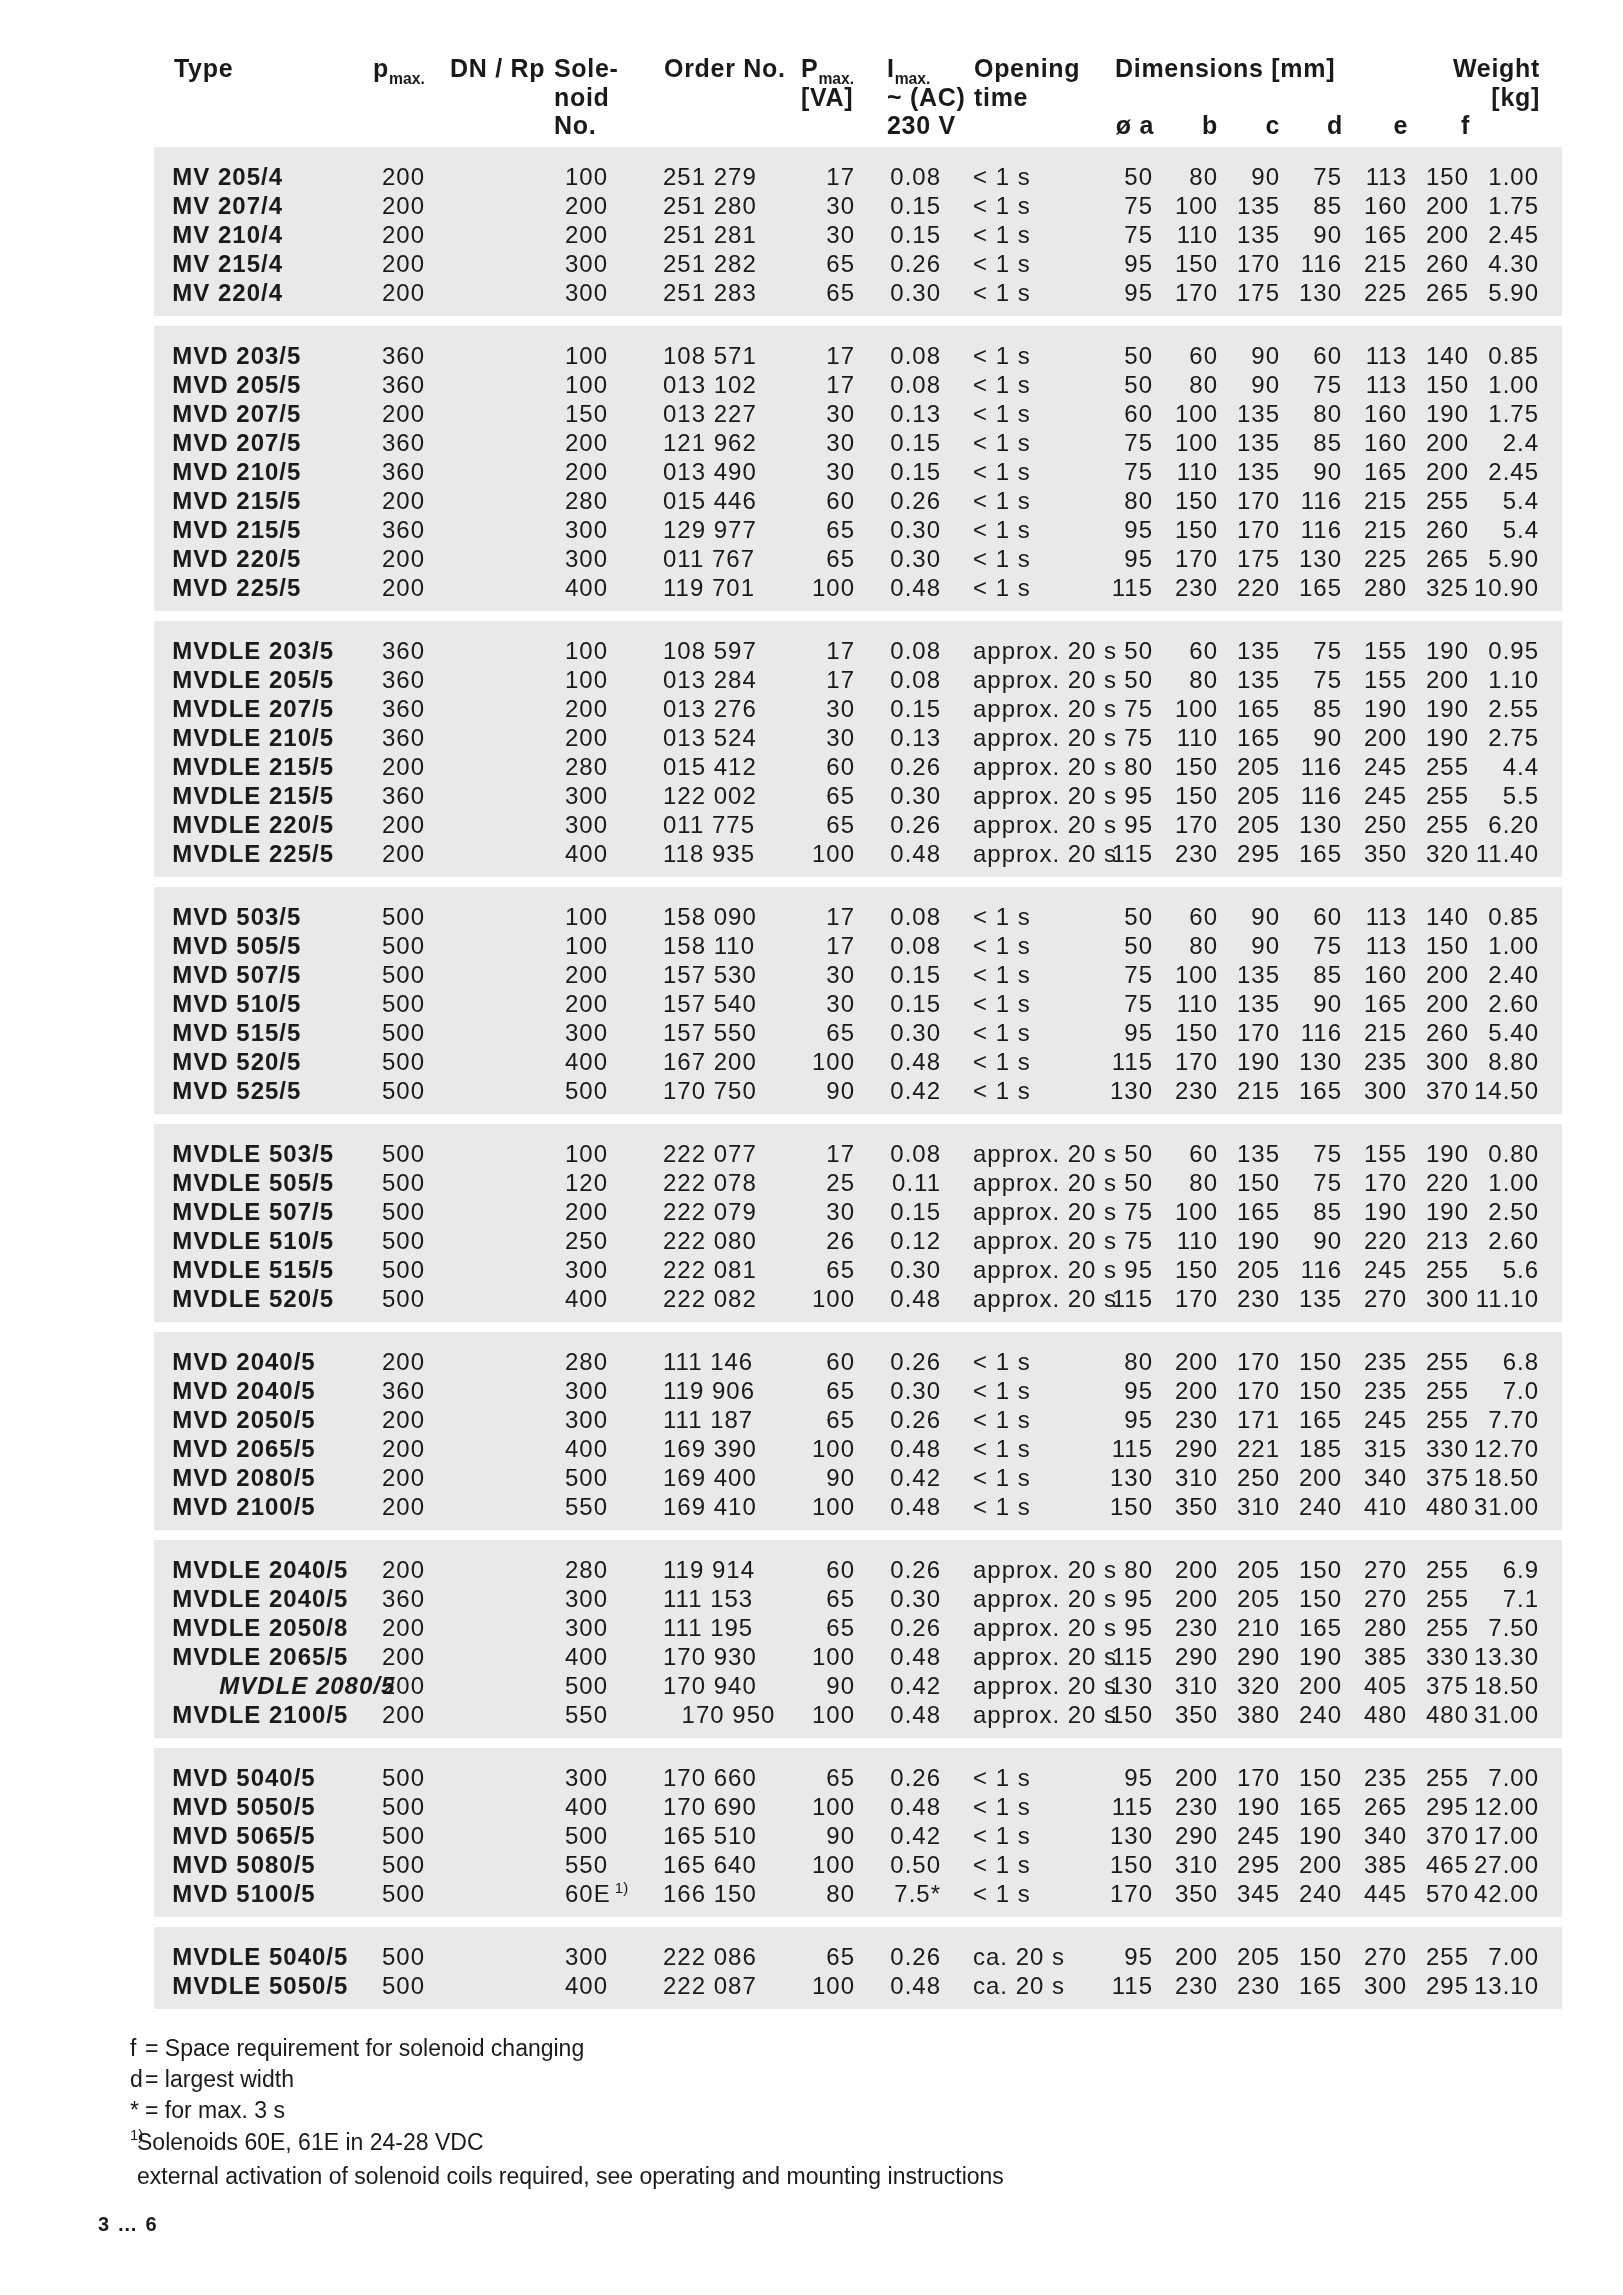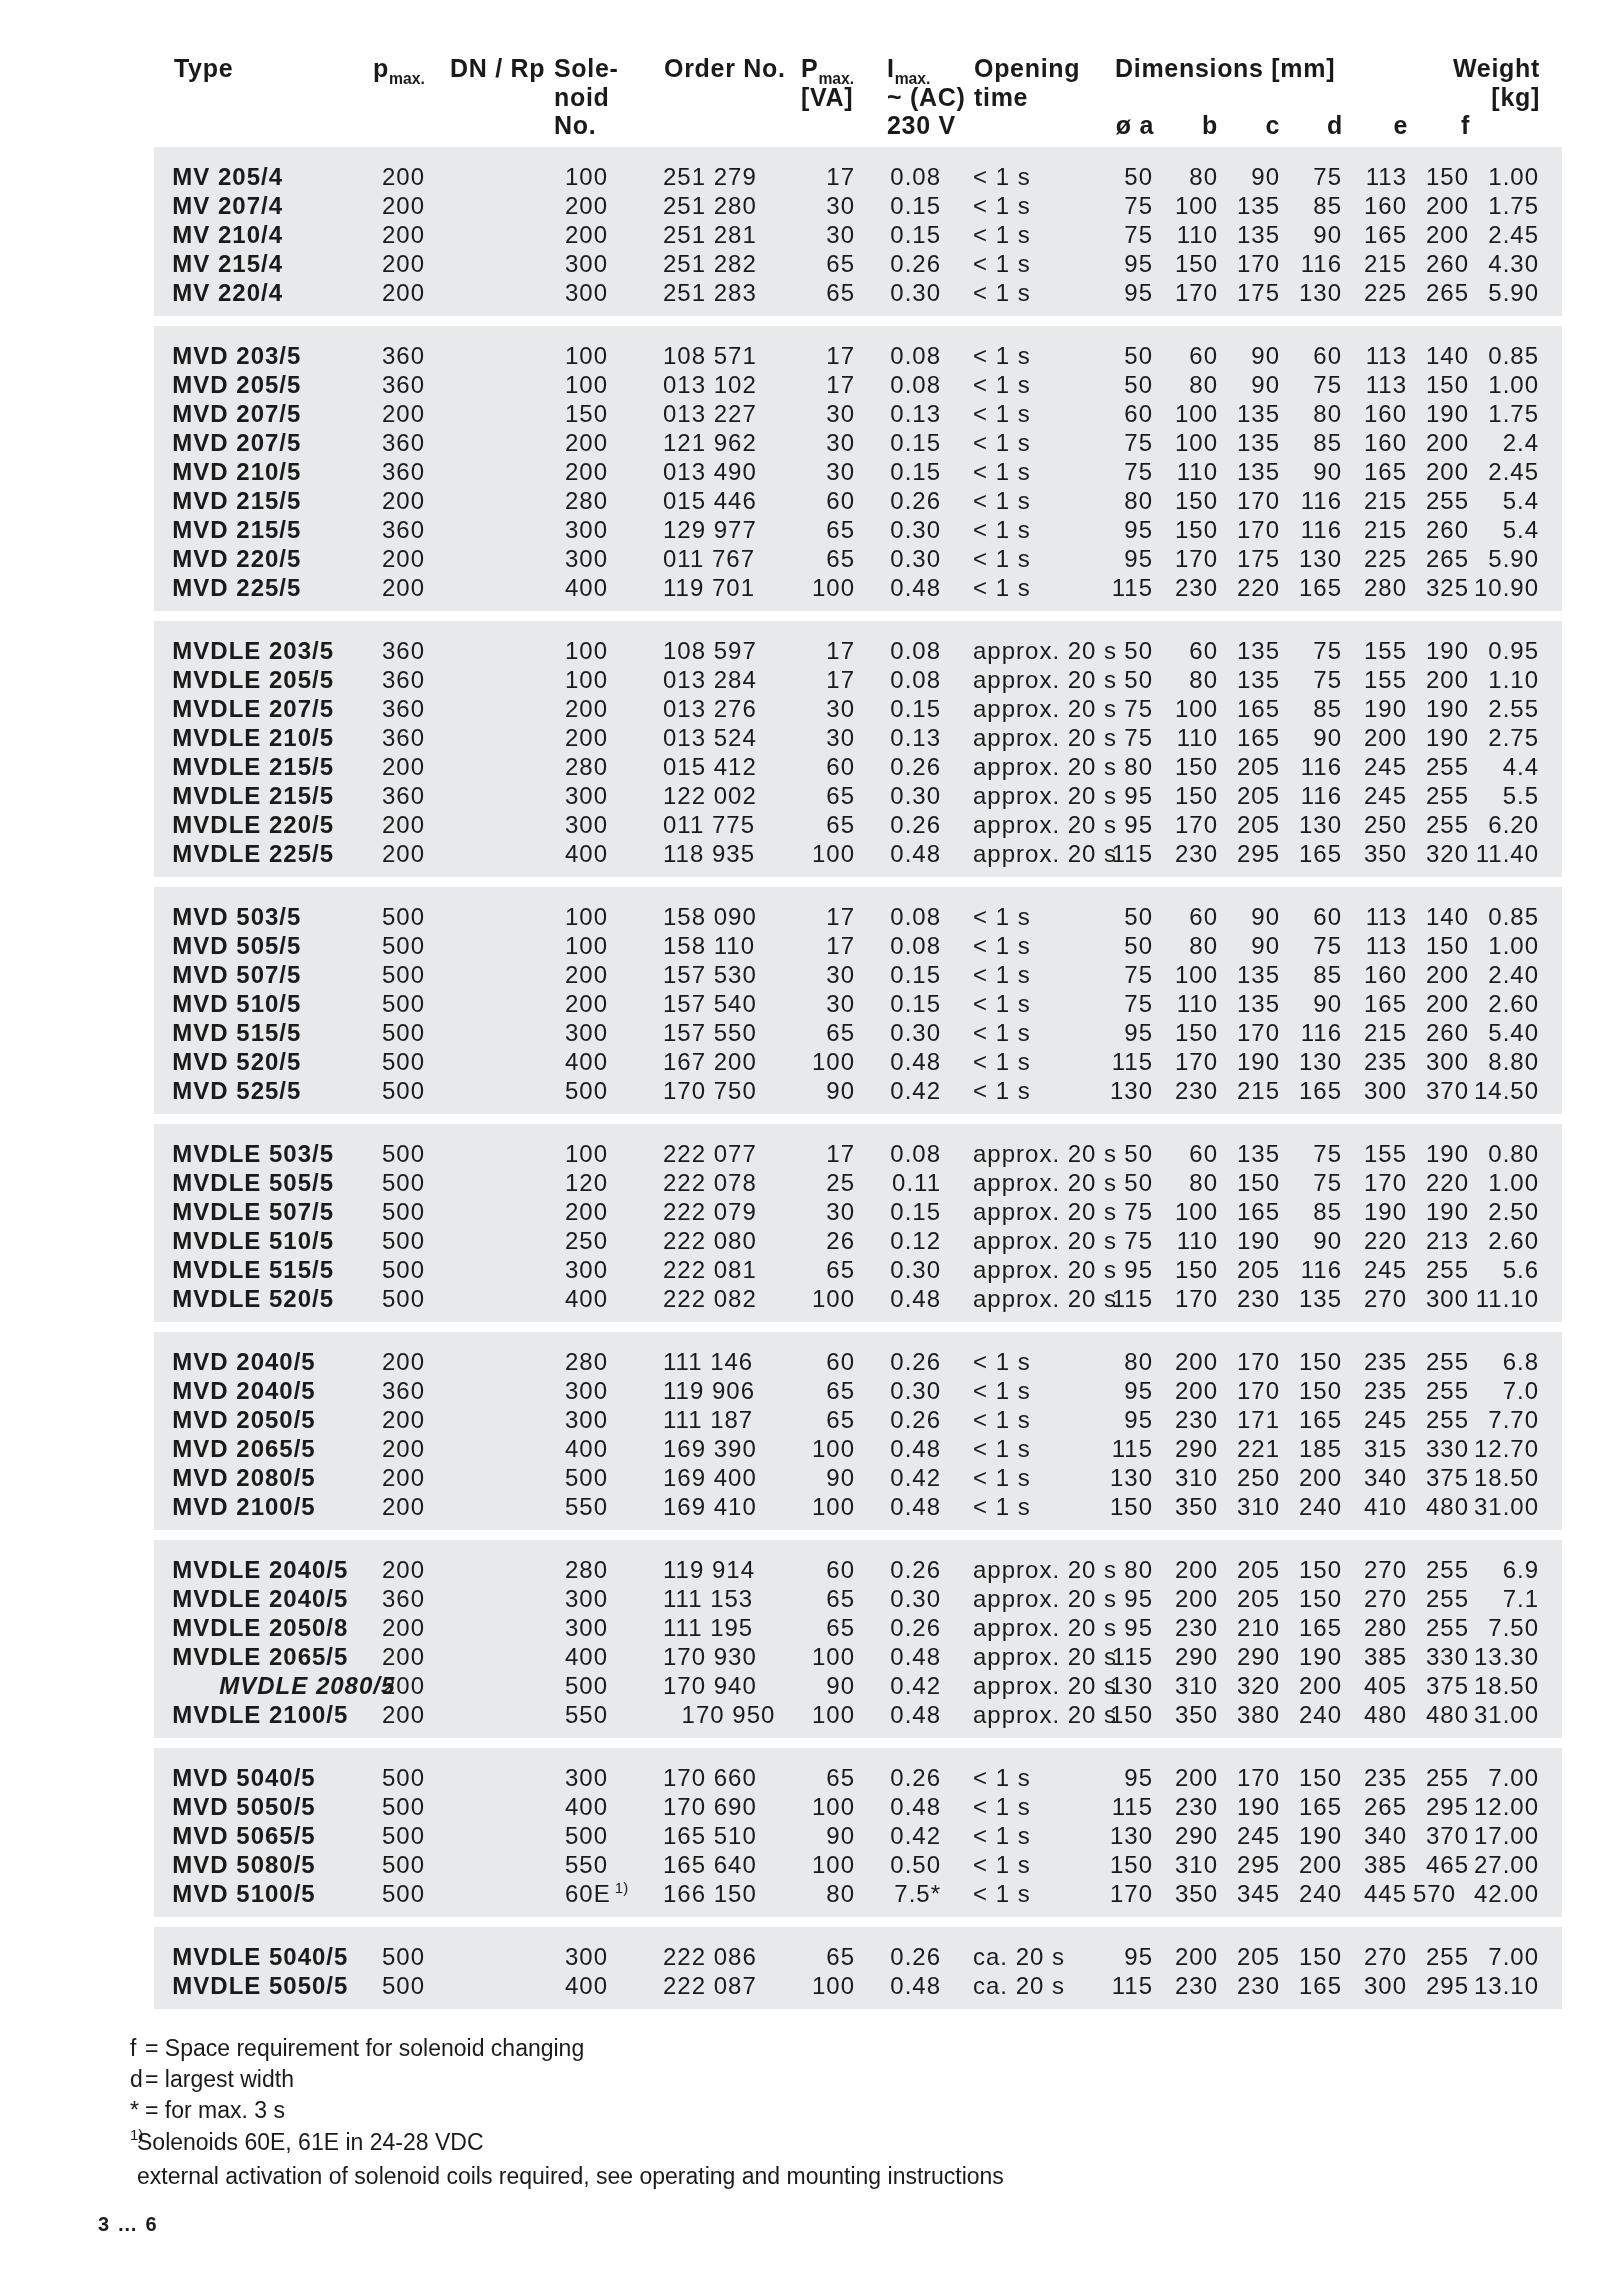--- a/index.html
+++ b/index.html
@@ -959,21 +959,21 @@
         <span class="cell" style="left: 411px; width: 105px; text-align: left;">60E<sup> 1)</sup></span>
         <span class="cell" style="left: 509px; width: 131px; text-align: left;">166 150</span>
         <span class="cell" style="left: 619px; width: 82px; text-align: right;">80</span>
         <span class="cell" style="left: 711px; width: 76px; text-align: right;">7.5*</span>
         <span class="cell" style="left: 819px; width: 164px; text-align: left;">&lt; 1 s</span>
         <span class="cell" style="left: 916px; width: 83px; text-align: right;">170</span>
         <span class="cell" style="left: 1006px; width: 58px; text-align: right;">350</span>
         <span class="cell" style="left: 1070px; width: 56px; text-align: right;">345</span>
         <span class="cell" style="left: 1132px; width: 56px; text-align: right;">240</span>
         <span class="cell" style="left: 1195px; width: 58px; text-align: right;">445</span>
-        <span class="cell" style="left: 1259px; width: 56px; text-align: left;">570</span>
+        <span class="cell" style="left: 1259px; width: 56px; text-align: right;">570</span>
         <span class="cell" style="left: 1314px; width: 71px; text-align: right;">42.00</span>
       </div>
     </div>
     <div class="block">
       <div class="row">
         <span class="cell bold" style="left: 18.3px; width: 223px; text-align: left;">MVDLE 5040/5</span>
         <span class="cell" style="left: 211px; width: 60px; text-align: right;">500</span>
         <span class="cell" style="left: 296px; width: 118px; text-align: left;"></span>
         <span class="cell" style="left: 411px; width: 105px; text-align: left;">300</span>
         <span class="cell" style="left: 509px; width: 131px; text-align: left;">222 086</span>

